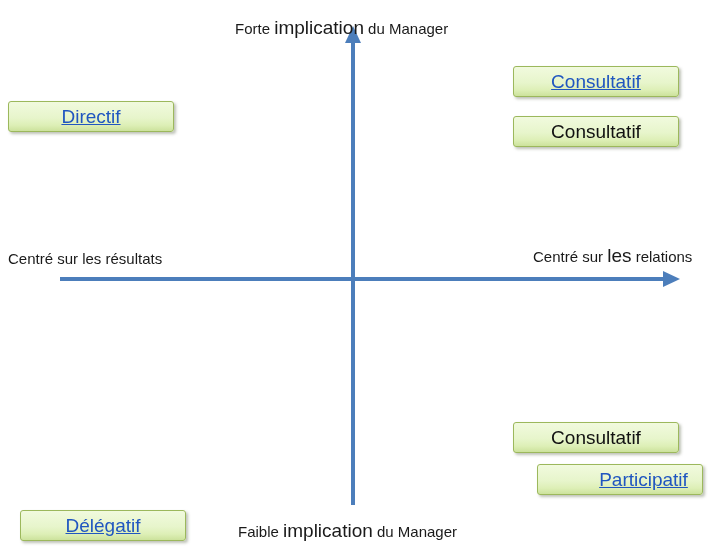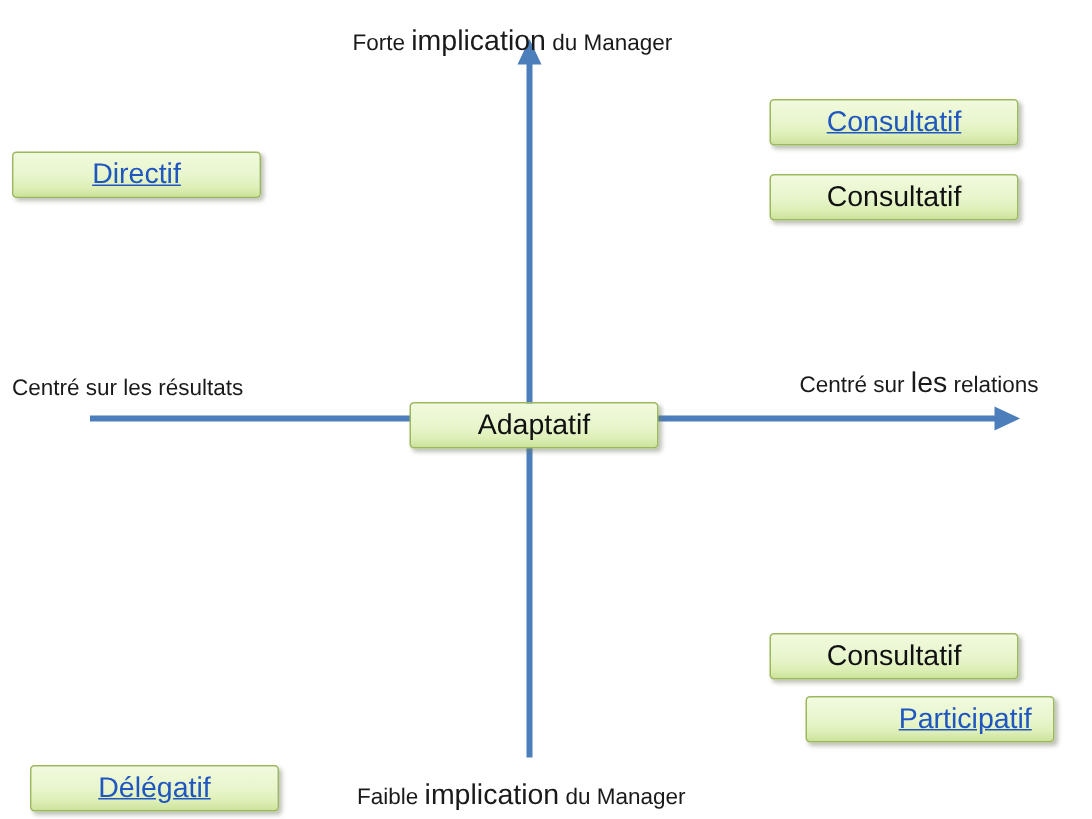--- a/index.html
+++ b/index.html
@@ -79,23 +79,20 @@
   </div>
 
   <div class="box link" style="left:513px;top:66px;">
     <span>Consultatif</span>
   </div>
 
   <div class="box" style="left:513px;top:116px;">
     <span>Consultatif</span>
   </div>
 
-  <div class="box" style="left:273px;top:268px;">
-    <span>Adaptatif</span>
-  </div>
 
   <div class="box" style="left:513px;top:422px;">
     <span>Consultatif</span>
   </div>
 
   <div class="box link" style="left:537px;top:464px;padding-left:47px;">
     <span>Participatif</span>
   </div>
 
   <div class="box link" style="left:20px;top:462px;margin-top:48px;">

